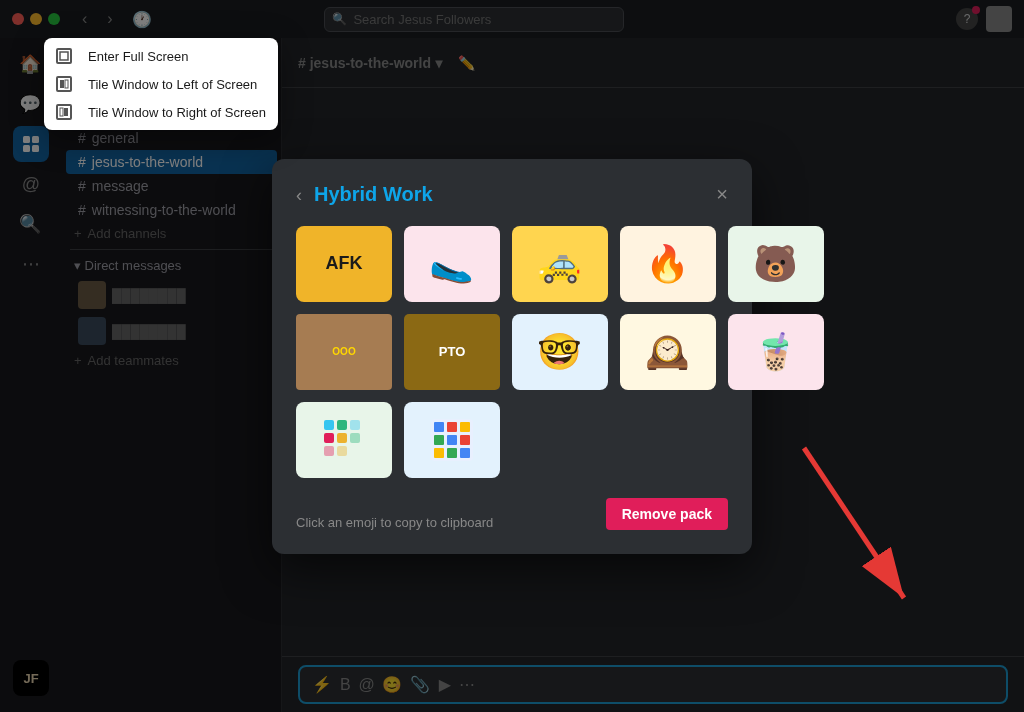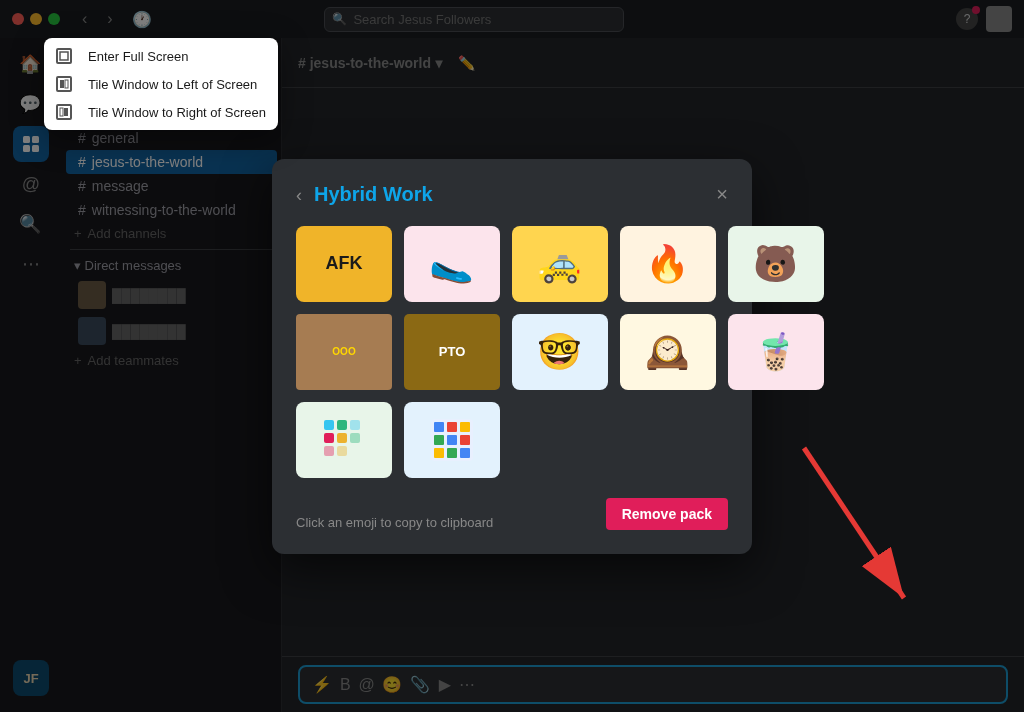--- a/index.html
+++ b/index.html
@@ -130,21 +130,21 @@
       border-radius: 8px;
       display: flex; align-items: center; justify-content: center;
       cursor: pointer;
       font-size: 18px;
       color: #888;
     }
     .si-item.active { background: #1264a3; color: #fff; }
     .si-avatar {
       width: 36px; height: 36px;
       border-radius: 8px;
-      background: #0c4a6e;
+      background: #000000;
       display: flex; align-items: center; justify-content: center;
       font-size: 13px;
       font-weight: bold;
       color: #e8d5b0;
       cursor: pointer;
       margin-top: auto;
       margin-bottom: 8px;
     }
 
     

